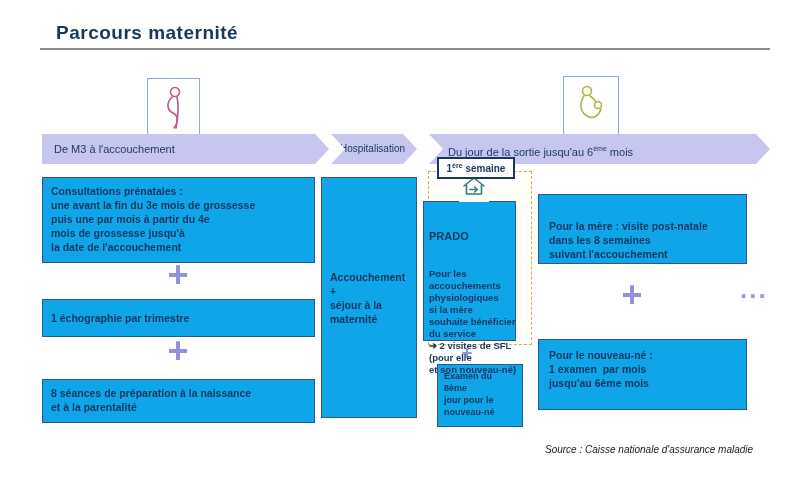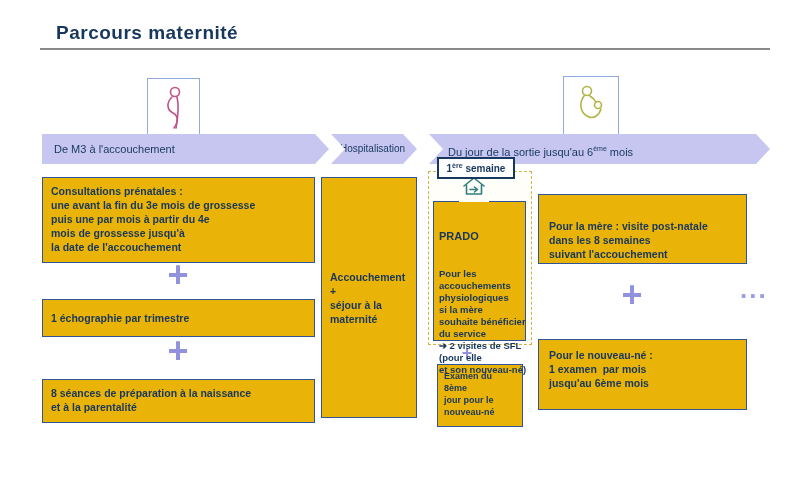--- a/index.html
+++ b/index.html
@@ -14,42 +14,42 @@
   .rule{position:absolute;left:40px;top:48px;width:730px;height:2px;background:#8a8a8a;}
   .icon-box{position:absolute;box-sizing:border-box;border:1px solid #8FAADC;background:#fff;
     display:flex;align-items:center;justify-content:center;}
   .banner{
     position:absolute;top:134px;height:30px;background:#C6C6F0;color:#17375E;
     font-weight:normal;line-height:30px;box-sizing:border-box;white-space:nowrap;
   }
   .banner-start{clip-path:polygon(0 0,calc(100% - 14px) 0,100% 50%,calc(100% - 14px) 100%,0 100%);}
   .banner-chevron{clip-path:polygon(0 0,calc(100% - 14px) 0,100% 50%,calc(100% - 14px) 100%,0 100%,14px 50%);}
   .box{
-    position:absolute;background:#eab308;border:1px solid #2F5597;color:#17375E;
+    position:absolute;background:#0ea5e9;border:1px solid #2F5597;color:#17375E;
     font-weight:bold;font-size:10.5px;line-height:14px;white-space:pre;
     box-sizing:border-box;padding:6px 8px;
   }
   .vcenter{display:flex;align-items:center;}
   .plus{
     position:absolute;color:#9191DE;font-weight:bold;font-size:36px;line-height:38px;
     width:40px;text-align:center;
   }
   .plus-small{font-size:18px;line-height:18px;width:24px;}
   .dots{position:absolute;color:#9B9BE0;font-weight:bold;font-size:26px;letter-spacing:2px;}
   .week-label{
     position:absolute;left:437px;top:157px;width:78px;height:22px;background:#ffffff;
     border:2px solid #17375E;box-sizing:border-box;display:flex;align-items:center;
     justify-content:center;font-size:10px;font-weight:bold;z-index:5;
   }
   .prado-dashed{
     position:absolute;left:428px;top:171px;width:104px;height:174px;
     border:1px dashed #D0B24A;box-sizing:border-box;background:#fffef9;
   }
   .prado-box{
-    position:absolute;left:433px;top:201px;width:93px;height:140px;z-index:2;
+    position:absolute;left:423px;top:201px;width:93px;height:140px;z-index:2;
     padding:4px 5px;font-size:9.5px;line-height:12px;overflow:visible;
   }
   .prado-title{font-size:11px;margin-bottom:2px;}
   .house-icon{position:absolute;left:459px;top:174px;z-index:3;background:#fffef9;padding:0 2px;}
   sup{font-size:7px;}
   .source{
     position:absolute;left:545px;top:444px;font-size:10px;font-style:italic;
     color:#1a1a1a;font-weight:normal;
   }
 </style>
@@ -150,14 +150,15 @@
 suivant l'accouchement</div>
 
   <div class="plus" style="left:612px;top:276px;">+</div>
 
   <div class="dots" style="left:740px;top:274px;">...</div>
 
   <div class="box" style="left:538px;top:339px;width:209px;height:71px;padding:8px 10px;">Pour le nouveau-né :
 1 examen  par mois
 jusqu'au 6ème mois</div>
 
+  <div class="source">Source : Caisse nationale d'assurance maladie</div>
 
 </div>
 
 </body></html>

